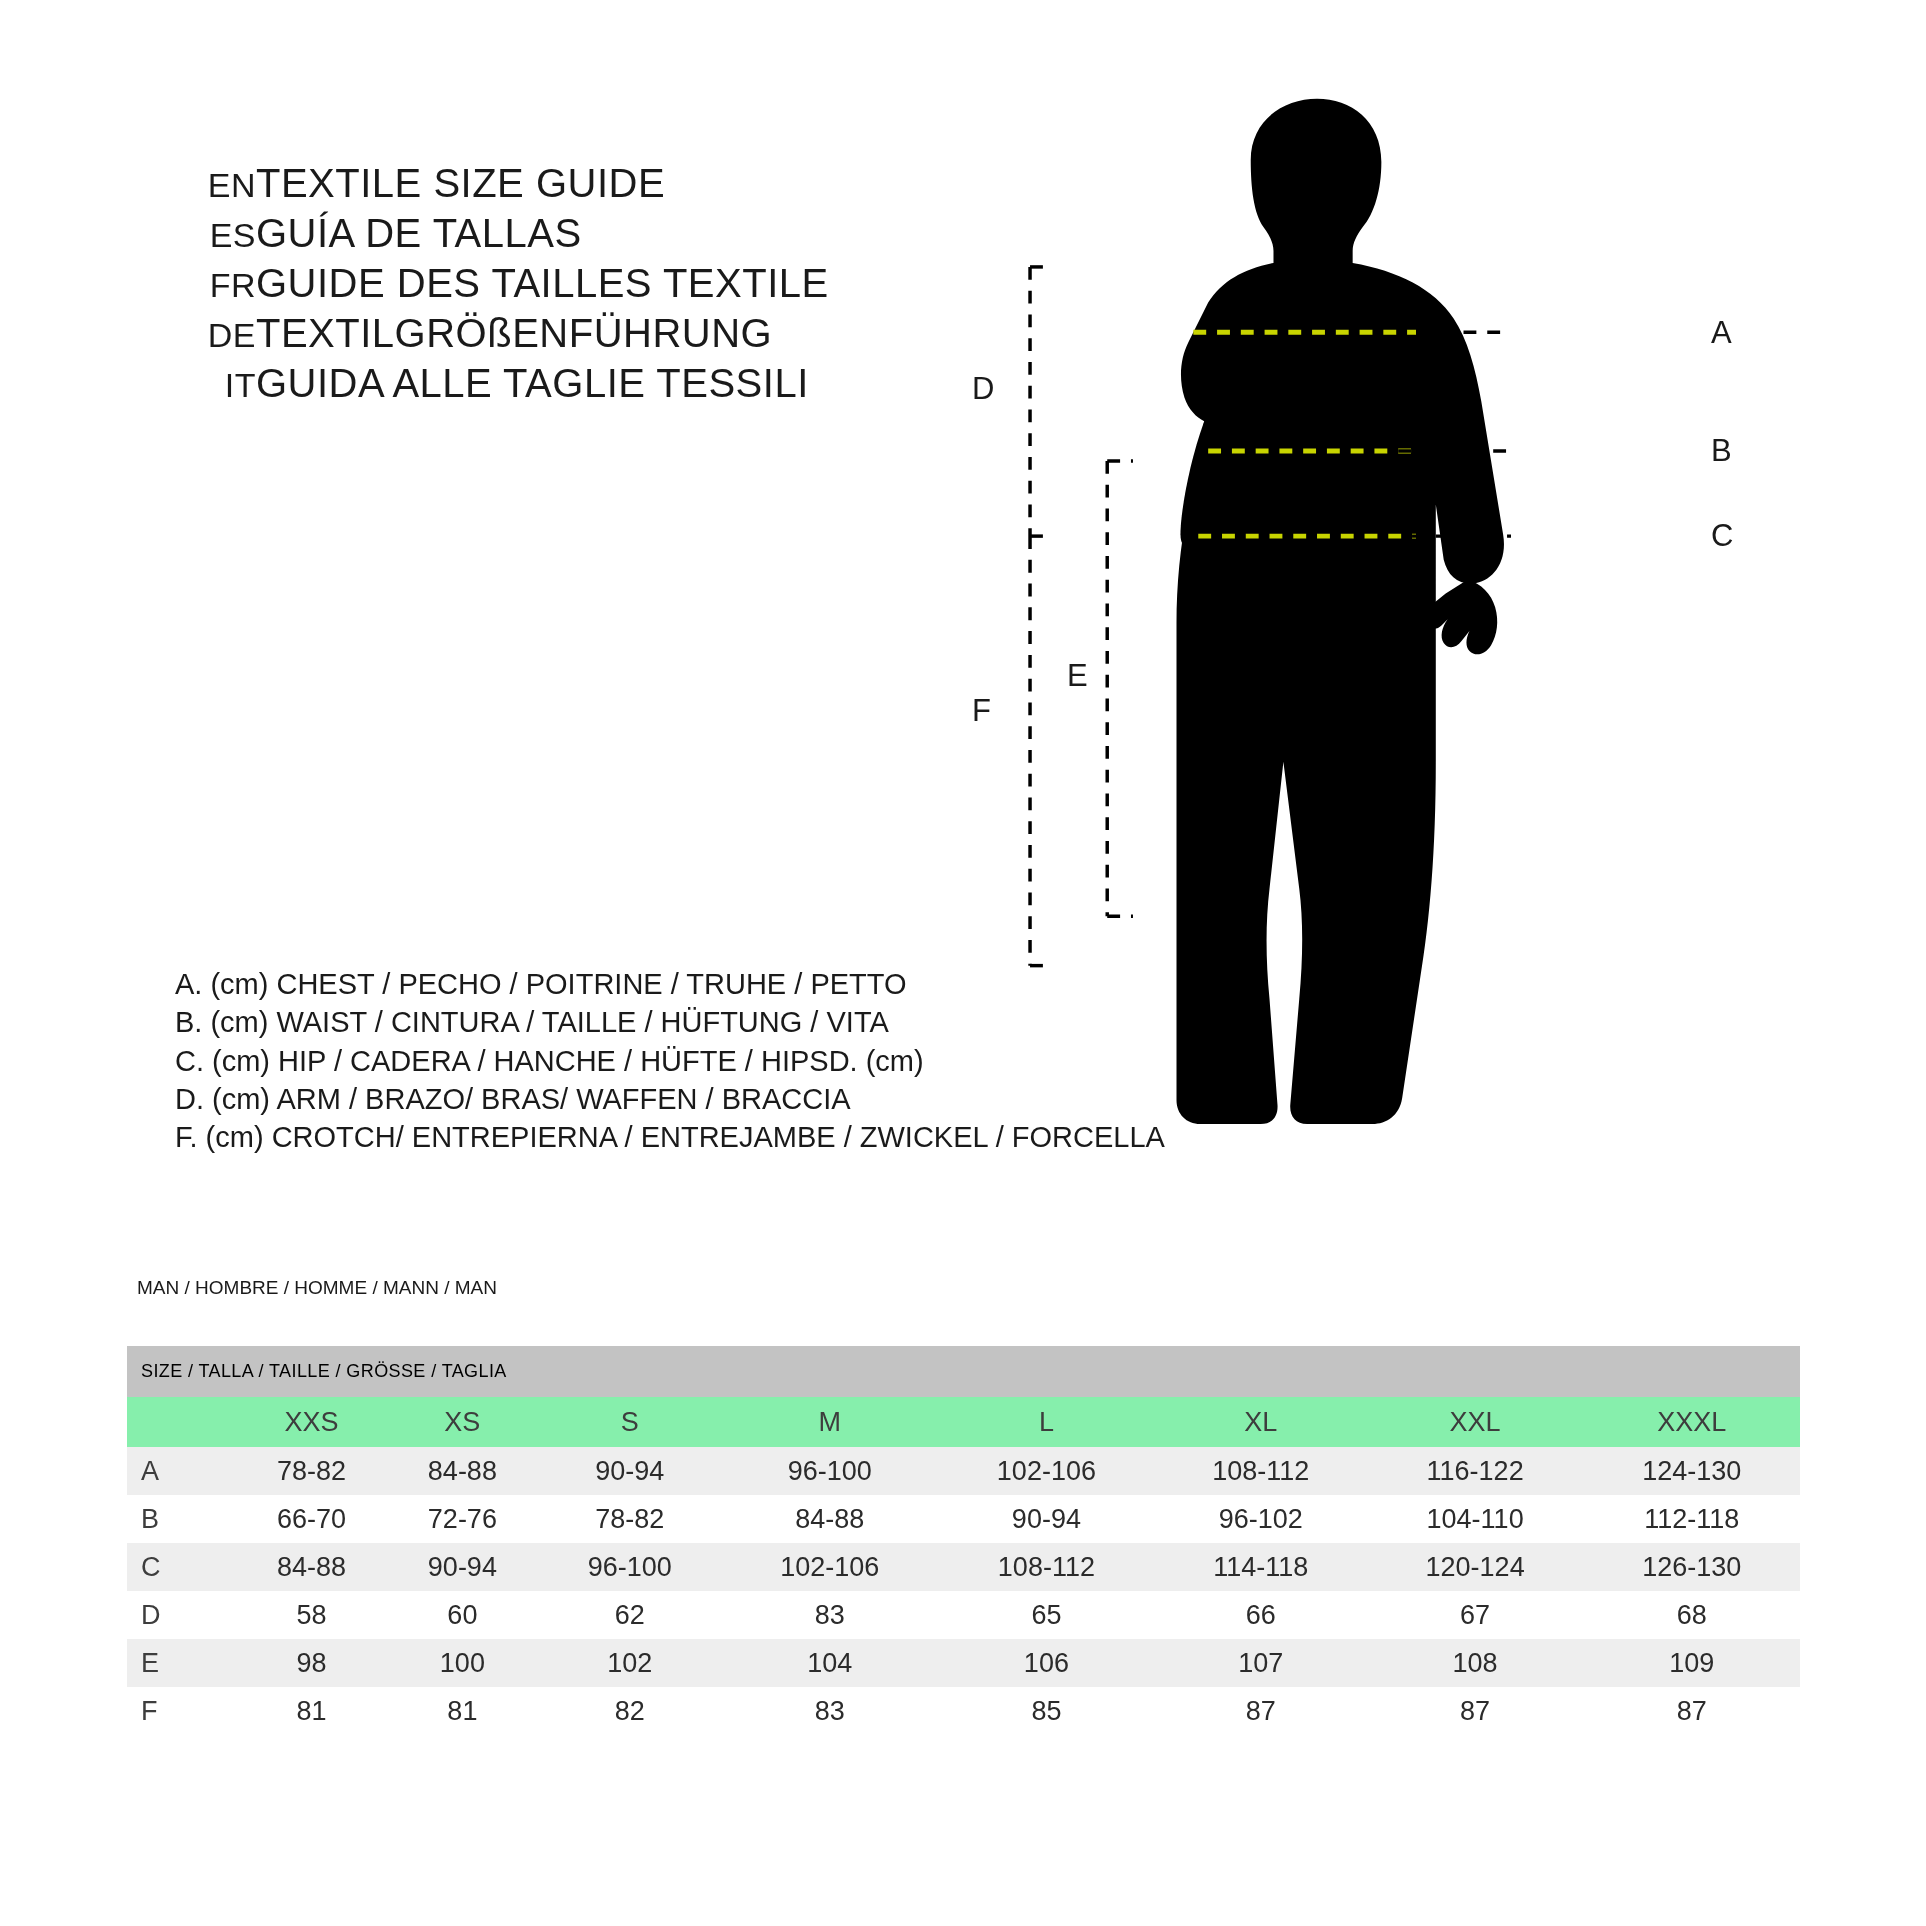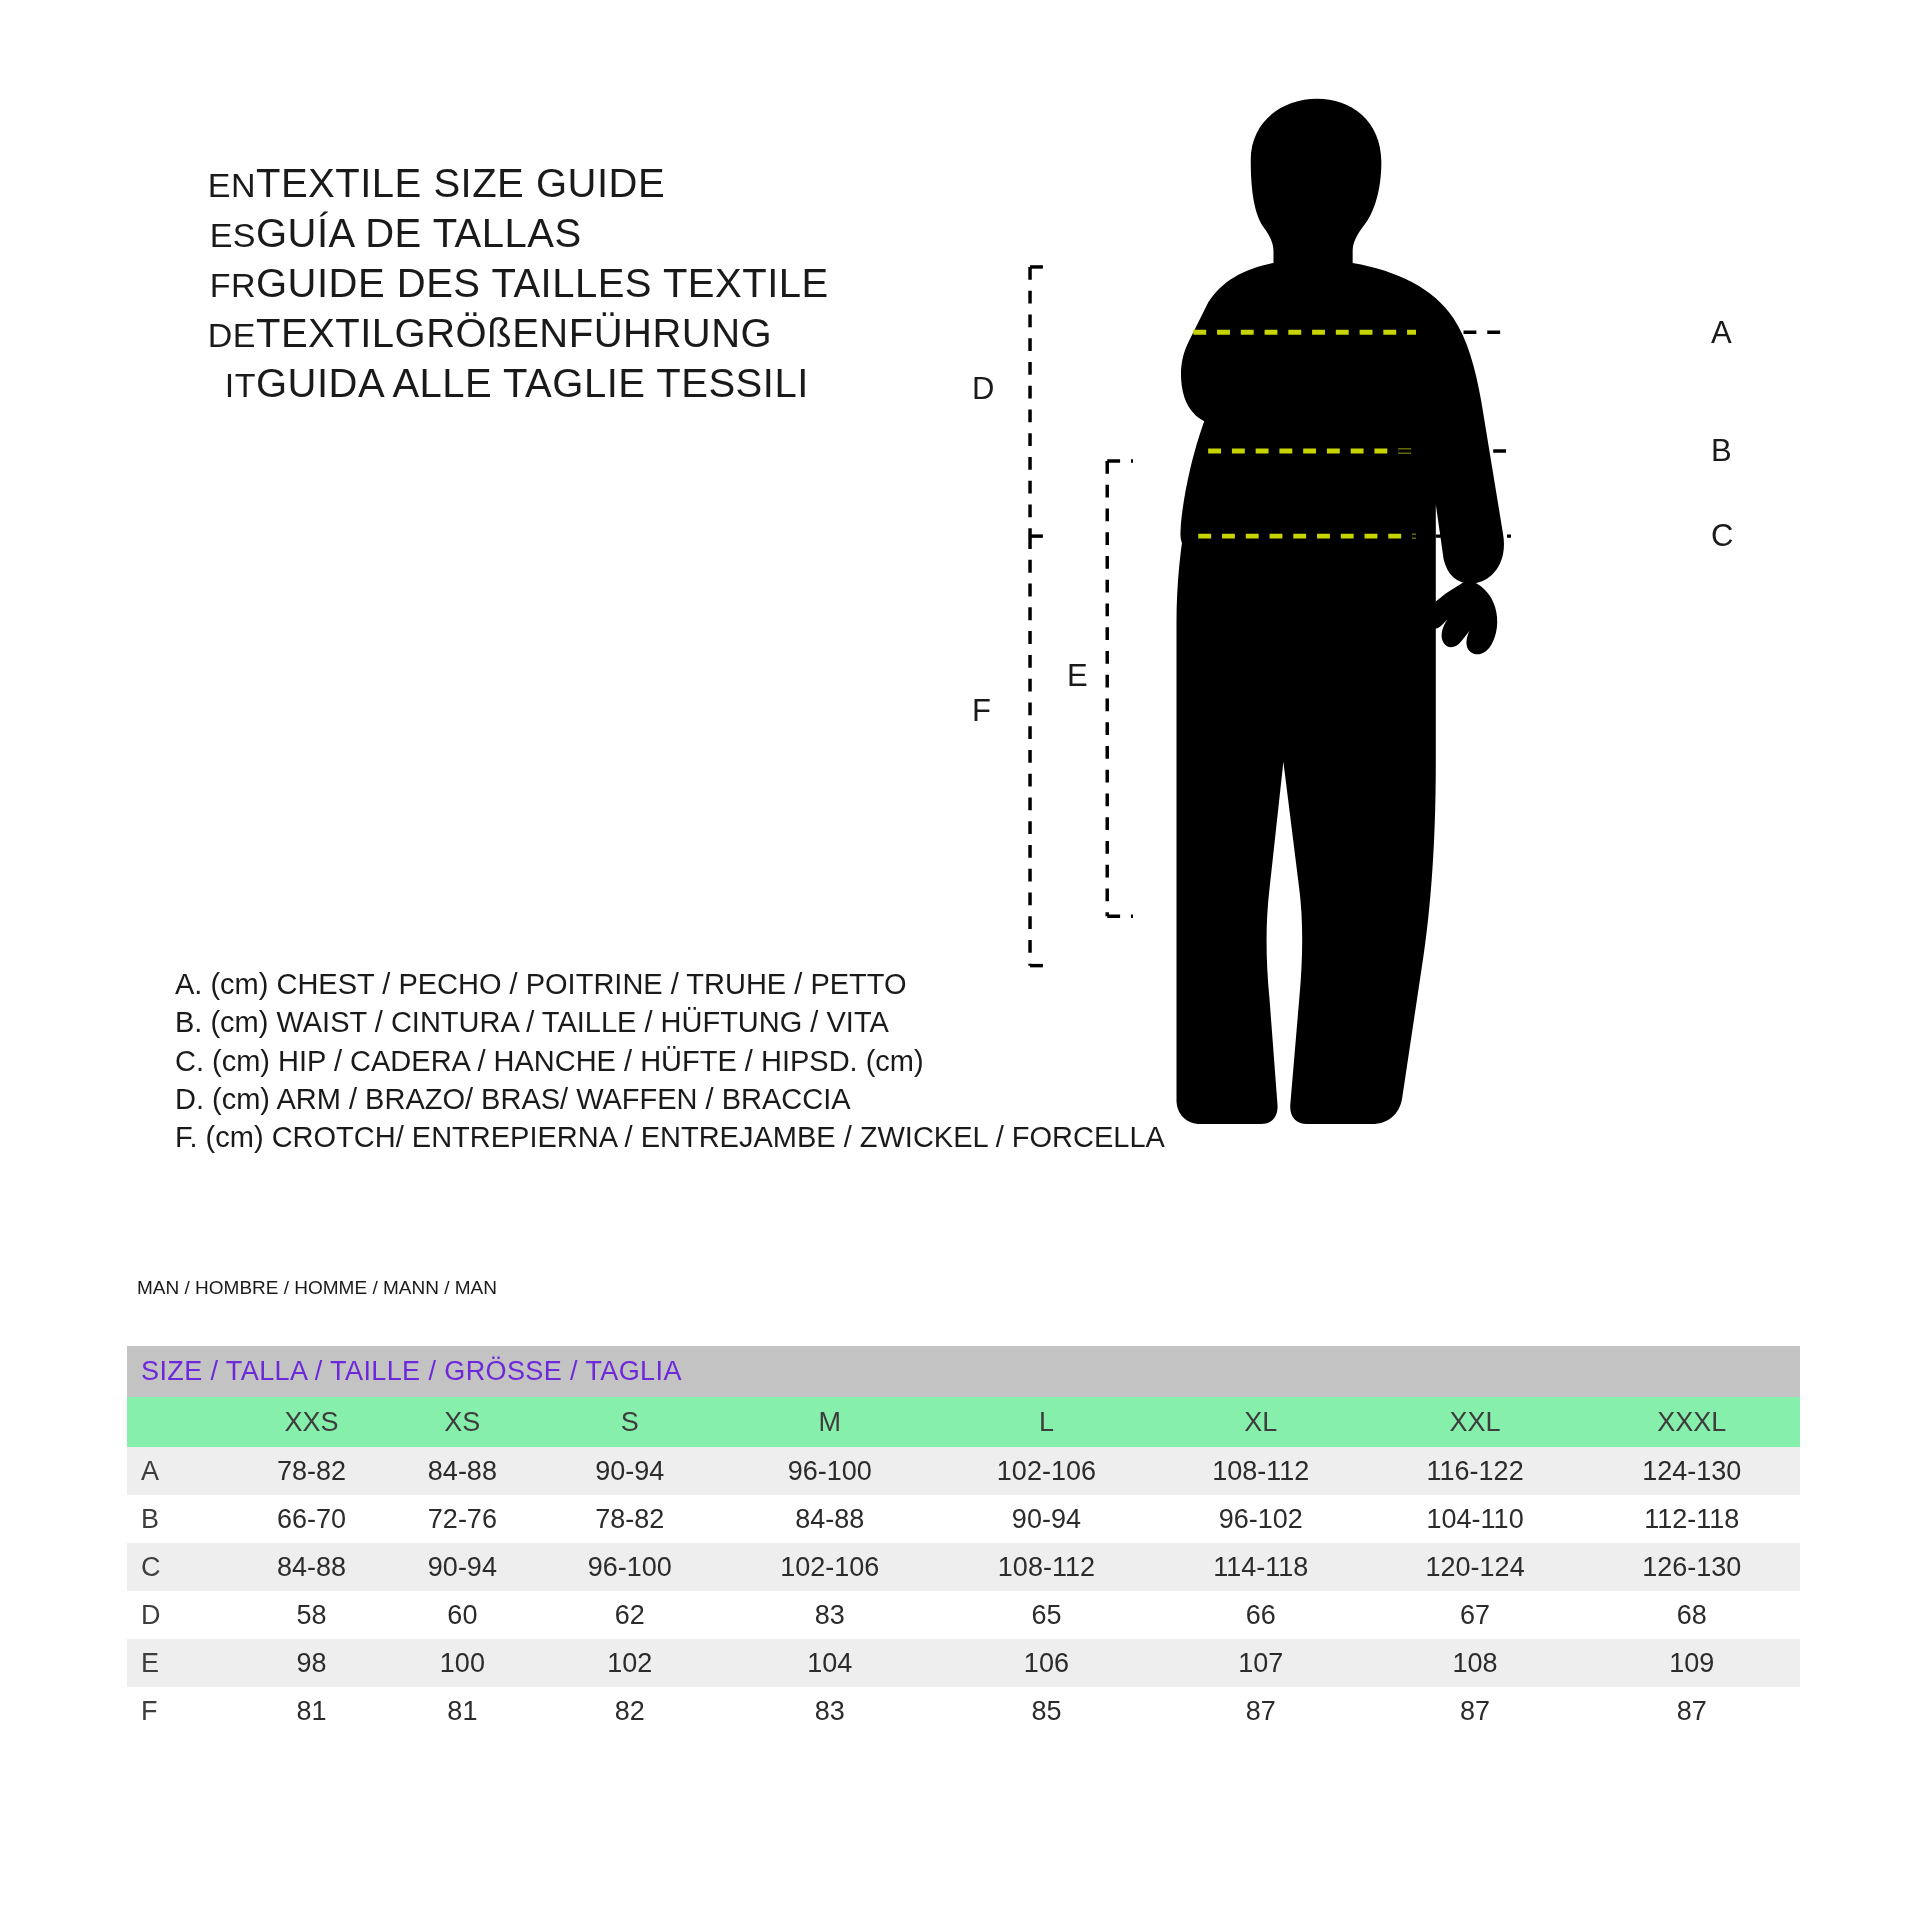--- a/index.html
+++ b/index.html
@@ -72,22 +72,22 @@
     left: 127px;
     top: 1346px;
     width: 1673px;
     border-collapse: collapse;
     font-size: 27px;
     color: #2b2b2b;
   }
   .size-table tr.header-band td {
     background: #c3c3c3;
     height: 51px;
-    font-size: 27px;
-    color: #6d28d9;
+    font-size: 18px;
+    color: #000000;
     text-align: left;
     padding-left: 14px;
     letter-spacing: 0.4px;
   }
   .size-table td {
     height: 48px;
     text-align: center;
     padding: 0;
   }
   .size-table td.rowlabel {

